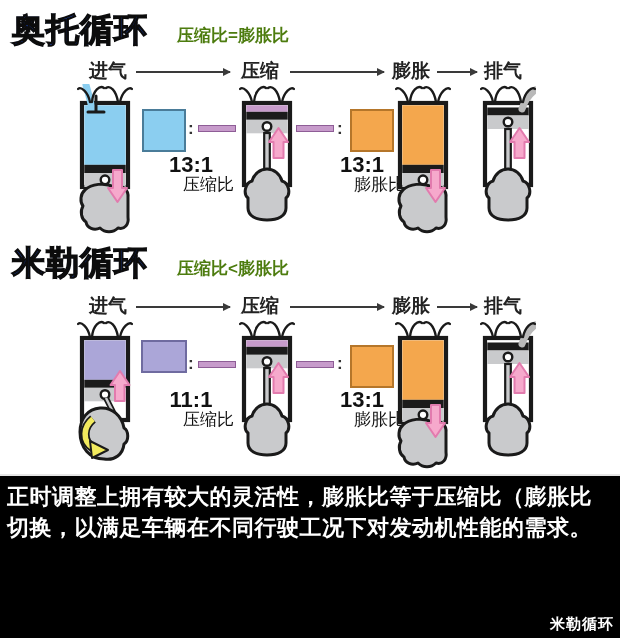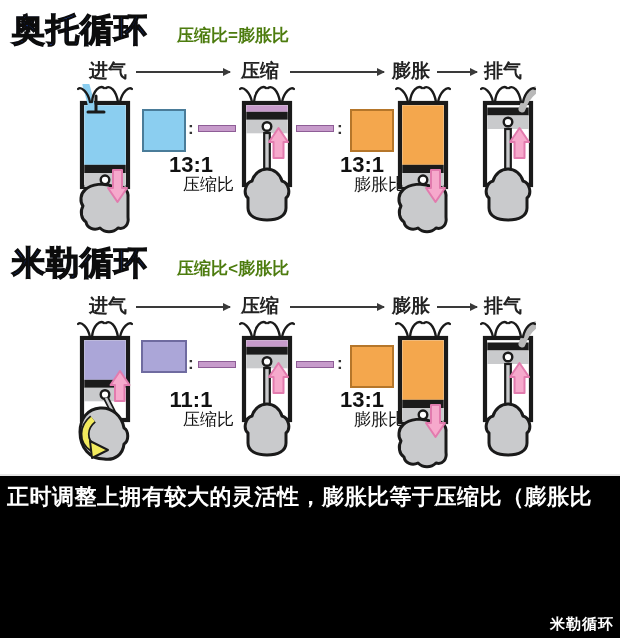--- a/index.html
+++ b/index.html
@@ -145,21 +145,21 @@
     <g class="whisk">
       <path d="M13,18 C11,8 4,2 1,5"></path>
         <path d="M15,18 C16,6 23,1 27,4"></path>
       <path d="M41,18 C39,6 33,1 29,4"></path>
         <path d="M43,18 C45,8 52,2 55,5"></path>
     </g>
     <polygon class="parrow" points="34.5,74 34.5,58 30,58 39.5,44 49,58 44.5,58 44.5,74"></polygon>
   </svg>
 
   <div class="abs cycle-title" style="left:12px;top:241px;">米勒循环</div>
-  <div class="abs cycle-subtitle" style="left:177px;top:257px;font-family:Liberation Mono, monospace;">压缩比&lt;膨胀比</div>
+  <div class="abs cycle-subtitle" style="left:177px;top:257px;">压缩比&lt;膨胀比</div>
 
   <div class="abs stage-label" style="left:86px;top:293px;">进气</div>
   <div class="abs h-arrow" style="left:136px;top:306px;width:94px;"></div>
   <div class="abs stage-label" style="left:238px;top:293px;">压缩</div>
   <div class="abs h-arrow" style="left:290px;top:306px;width:94px;"></div>
   <div class="abs stage-label" style="left:389px;top:293px;">膨胀</div>
   <div class="abs h-arrow" style="left:437px;top:306px;width:40px;"></div>
   <div class="abs stage-label" style="left:481px;top:293px;">排气</div>
 
   <svg class="abs" style="left:77px;top:319px;" width="56" height="150" viewBox="0 0 56 150">
@@ -245,17 +245,18 @@
         <path d="M15,18 C16,6 23,1 27,4"></path>
       <path d="M41,18 C39,6 33,1 29,4"></path>
         <path d="M43,18 C45,8 52,2 55,5"></path>
     </g>
     <polygon class="parrow" points="34.5,74 34.5,58 30,58 39.5,44 49,58 44.5,58 44.5,74"></polygon>
   </svg>
 
   <div class="abs caption">
     <div class="caption-inner">
       <div>正时调整上拥有较大的灵活性，膨胀比等于压缩比（膨胀比</div>
+      <div>切换，以满足车辆在不同行驶工况下对发动机性能的需求。</div>
     </div>
     <div class="abs watermark">米勒循环</div>
   </div>
 
 </div>
 
 </body></html>

